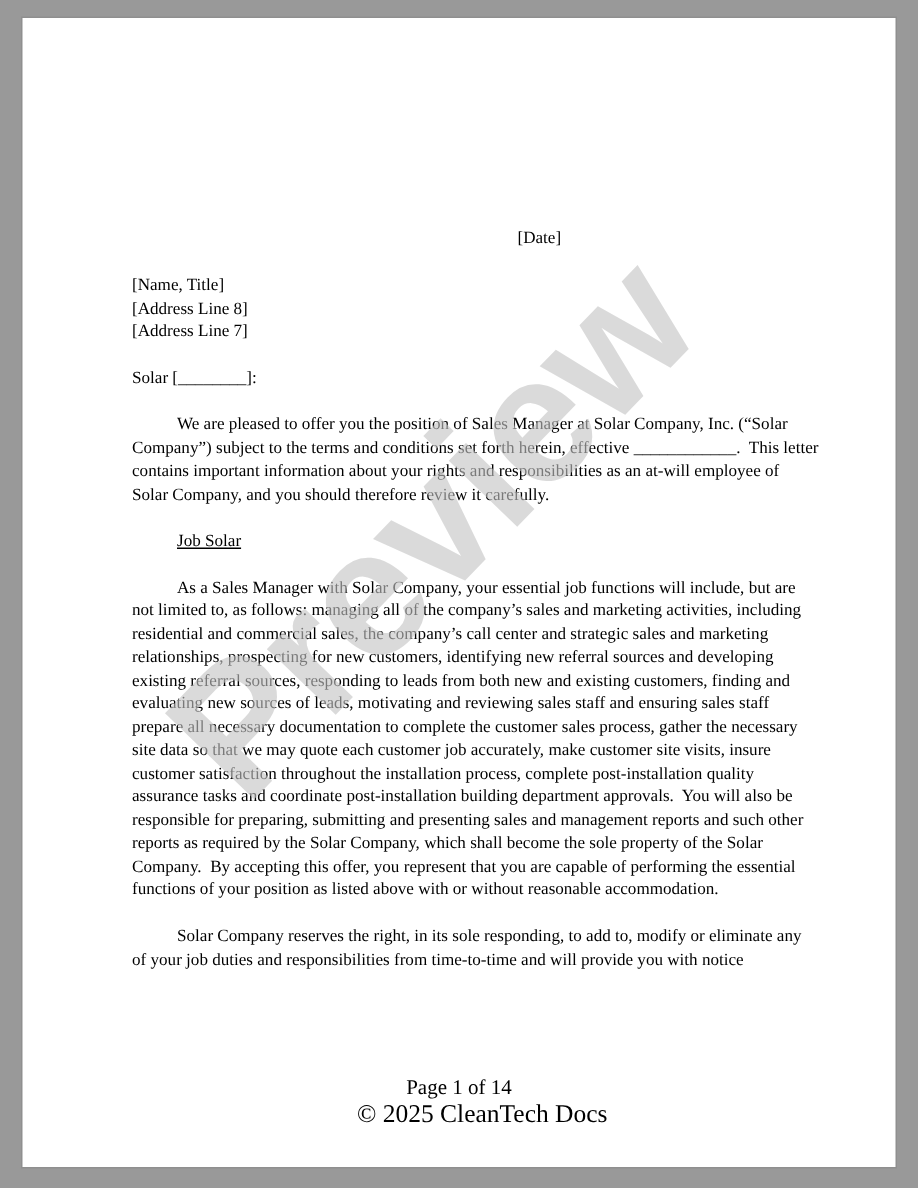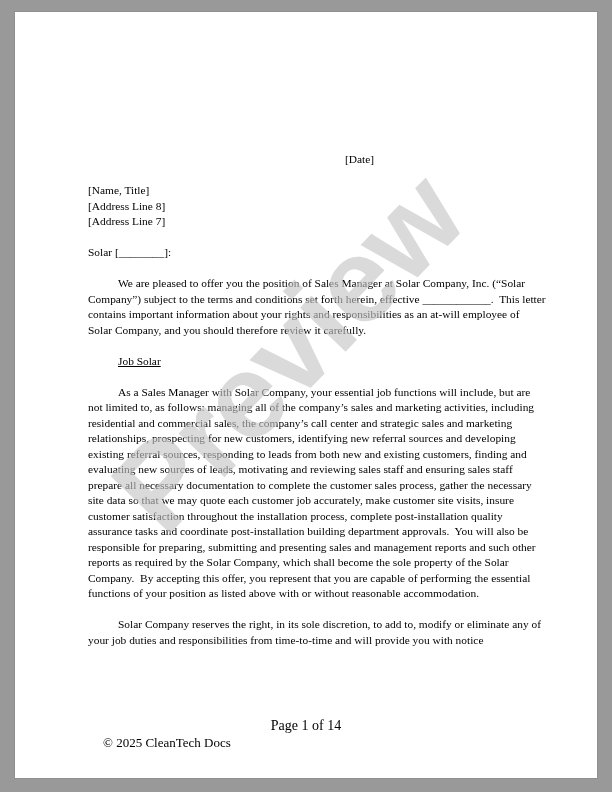--- a/index.html
+++ b/index.html
@@ -81,22 +81,22 @@
     font-size: 14px;
     line-height: 15.5px;
     color: #000000;
   }
   .footer-row {
     position: absolute;
     left: 88px;
     right: 57px;
     top: 723px;
     display: flex;
-    justify-content: space-between;
-    font-size: 13px;
+    justify-content: center;
+    font-size: 17px;
     line-height: 15.5px;
     color: #000000;
   }
 </style>
 </head>
 <body>
 
 <div class="frame">
   <div class="sheet">
 
@@ -110,21 +110,21 @@
       </div>
 
       <p>Solar [________]:</p>
 
       <p class="para">We are pleased to offer you the position of Sales Manager at Solar Company, Inc. (“Solar Company”) subject to the terms and conditions set forth herein, effective ____________.  This letter contains important information about your rights and responsibilities as an at-will employee of Solar Company, and you should therefore review it carefully.</p>
 
       <p class="section-heading"><span>Job Solar</span></p>
 
       <p class="para">As a Sales Manager with Solar Company, your essential job functions will include, but are not limited to, as follows: managing all of the company’s sales and marketing activities, including residential and commercial sales, the company’s call center and strategic sales and marketing relationships, prospecting for new customers, identifying new referral sources and developing existing referral sources, responding to leads from both new and existing customers, finding and evaluating new sources of leads, motivating and reviewing sales staff and ensuring sales staff prepare all necessary documentation to complete the customer sales process, gather the necessary site data so that we may quote each customer job accurately, make customer site visits, insure customer satisfaction throughout the installation process, complete post-installation quality assurance tasks and coordinate post-installation building department approvals.  You will also be responsible for preparing, submitting and presenting sales and management reports and such other reports as required by the Solar Company, which shall become the sole property of the Solar Company.  By accepting this offer, you represent that you are capable of performing the essential functions of your position as listed above with or without reasonable accommodation.</p>
 
-      <p class="para">Solar Company reserves the right, in its sole discretion, to add to, modify or eliminate any of your job duties and responsibilities from time-to-time and will provide you with notice</p>
+      <p class="para">Solar Company reserves the right, in its sole responding, to add to, modify or eliminate any of your job duties and responsibilities from time-to-time and will provide you with notice</p>
     </div>
 
     <div class="watermark">Preview</div>
 
     <div class="page-num">Page 1 of 14</div>
 
     <div class="footer-row">
       <span>© 2025 CleanTech Docs</span>
     </div>
 

